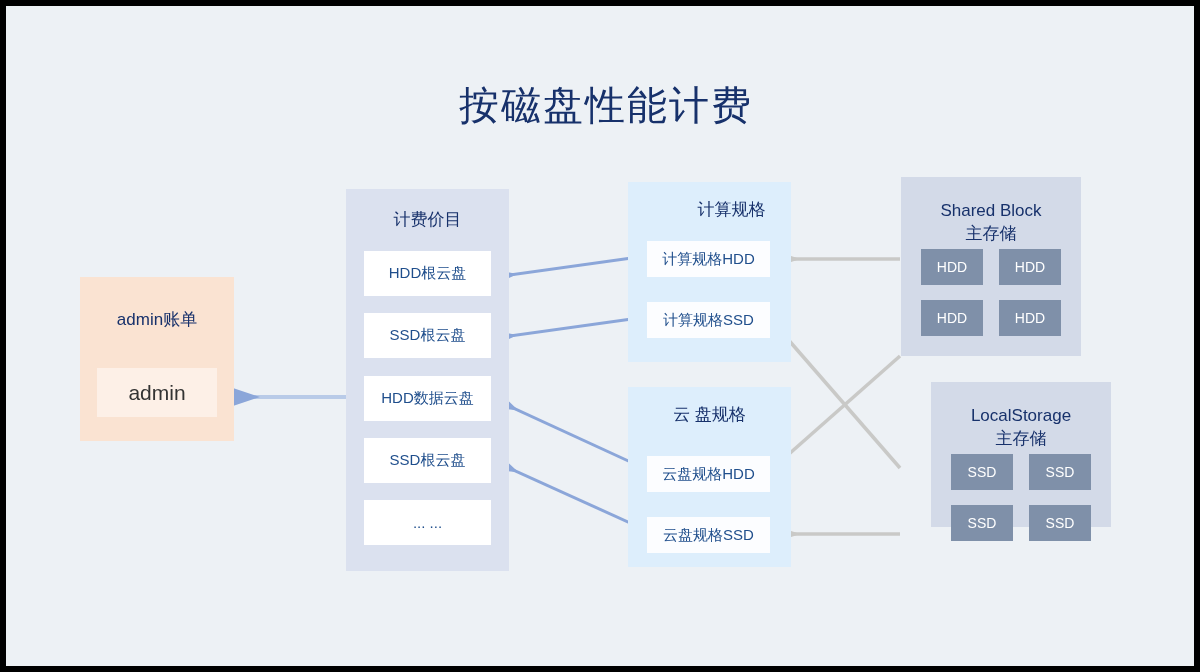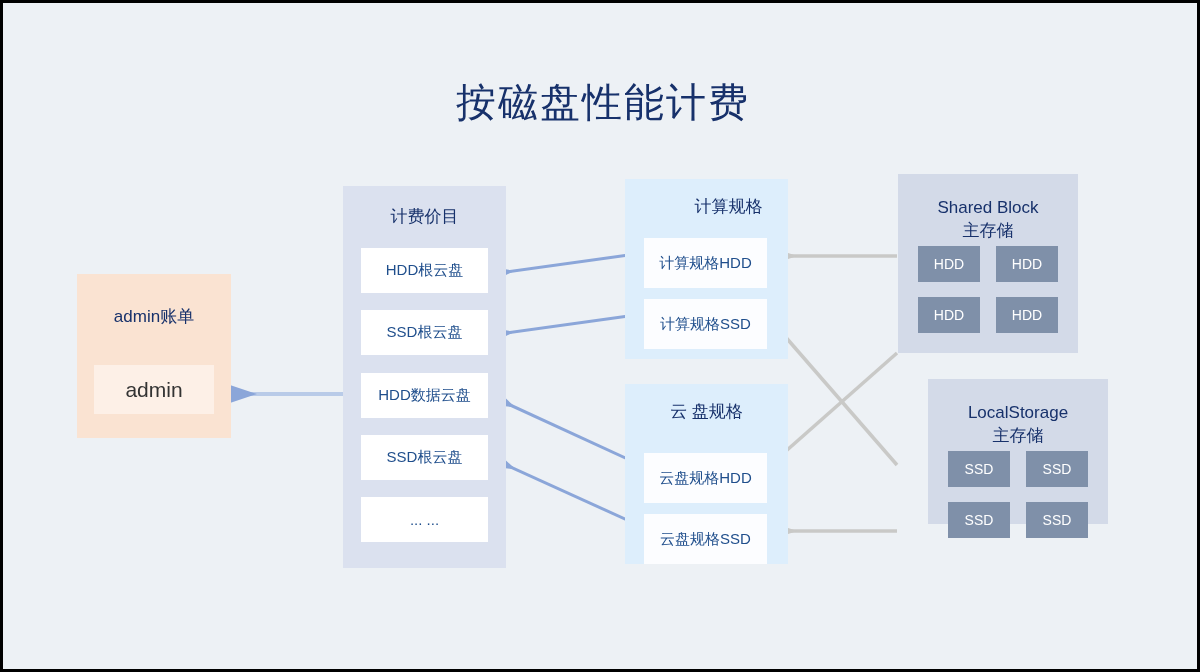--- a/index.html
+++ b/index.html
@@ -8,21 +8,21 @@
     background: #ffffff;
   }
   body {
     font-family: "Liberation Sans", "DejaVu Sans", sans-serif;
   }
   #canvas {
     position: relative;
     width: 1200px;
     height: 672px;
     background: #edf1f5;
-    border: 3px solid #000000;
+    border: 6px solid #000000;
     box-sizing: border-box;
     overflow: hidden;
   }
   #svg-layer {
     position: absolute;
     left: 0;
     top: 0;
     width: 1200px;
     height: 672px;
     pointer-events: none;
@@ -121,21 +121,21 @@
     width: 163px;
     height: 180px;
   }
   .spec-panel .panel-title {
     margin-top: 17px;
   }
   .spec-item {
     position: absolute;
     left: 19px;
     width: 123px;
-    height: 50px;
+    height: 36px;
     background: #fcfdff;
     color: #1f4e8c;
     font-size: 15px;
     display: flex;
     align-items: center;
     justify-content: center;
     box-sizing: border-box;
   }
 
   

